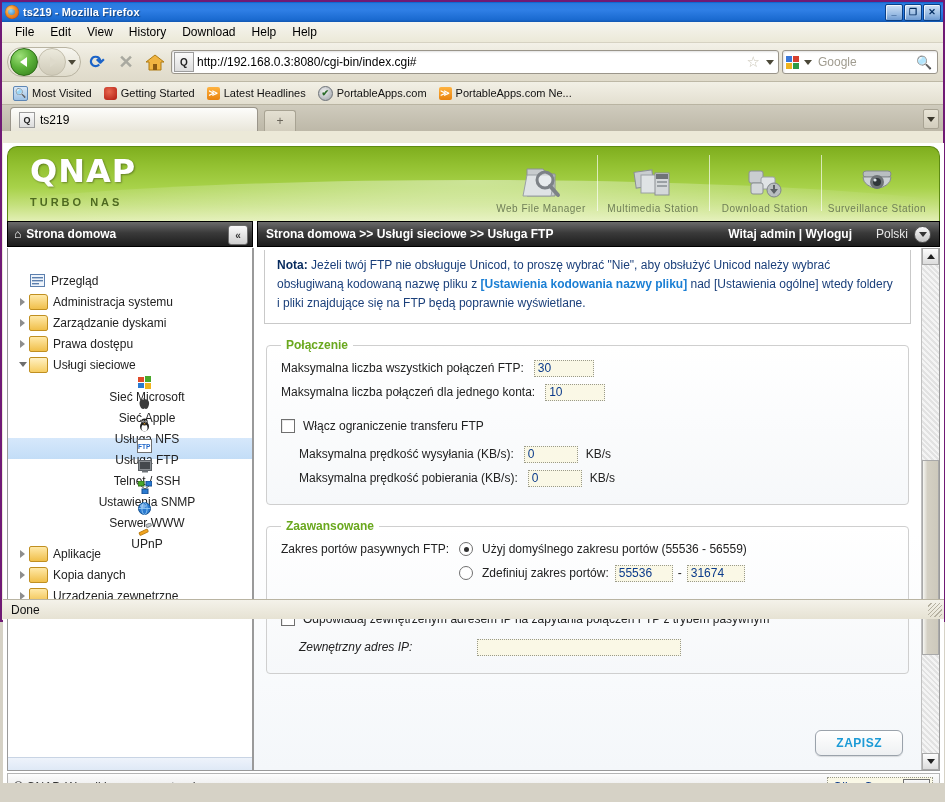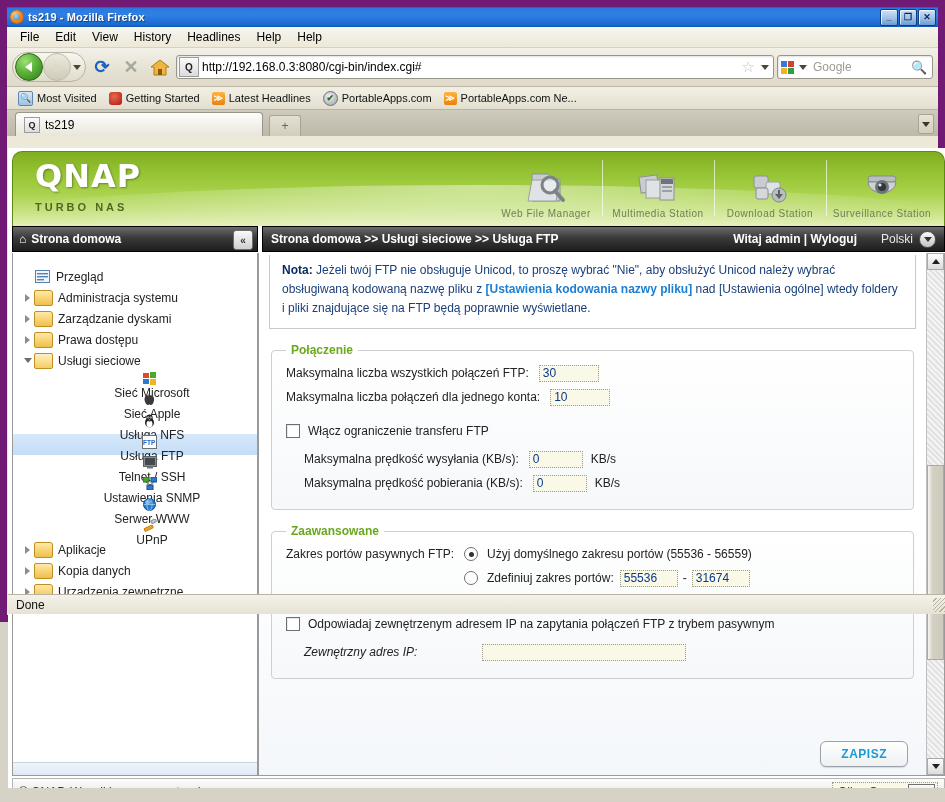--- a/index.html
+++ b/index.html
@@ -4,21 +4,21 @@
 <style>
   html,body{margin:0;padding:0;}
   body{
     width:945px;height:802px;overflow:hidden;
     font-family:"Liberation Sans", sans-serif;
     font-size:12px;
     background:#d6d2c6;
     -webkit-font-smoothing:none;
   }
   .app{position:relative;width:945px;height:622px;box-sizing:border-box;
-       border:7px solid #701a75;background:#ece9d8;}
+       border:2px solid #701a75;background:#ece9d8;}
 
   
   .titlebar{height:20px;background:linear-gradient(to bottom,#0a60c8 0%,#2a7ae0 8%,#2f7fe6 40%,#1a6ad0 88%,#1257b0 100%);
             display:flex;align-items:center;padding:0 2px 0 3px;position:relative;}
   .titlebar .tb-ico{width:14px;height:14px;margin-right:4px;flex:0 0 auto;position:relative;}
   .fox{width:14px;height:14px;border-radius:50%;
        background:radial-gradient(circle at 35% 35%,#ffd37a 0%,#f08a22 45%,#d4541a 100%);
        box-shadow:inset 0 0 1px #7a2d06;}
   .fox:after{content:"";position:absolute;left:3px;top:4px;width:7px;height:6px;border-radius:50% 50% 50% 50%;
        background:radial-gradient(circle at 40% 30%,#9fd8f5,#3a7fb5);}
@@ -135,21 +135,21 @@
   .crumb{font-weight:bold;font-size:12px;flex:1;white-space:nowrap;}
   .welcome{font-weight:bold;font-size:12px;margin-right:24px;white-space:nowrap;}
   .lang{font-size:12px;margin-right:6px;color:#e8e8e8;}
   .langcar{width:15px;height:15px;border-radius:50%;background:linear-gradient(to bottom,#fafafa,#c4c4c4);
      border:1px solid #555;display:flex;align-items:center;justify-content:center;}
   .langcar:after{content:"";border-left:4px solid transparent;border-right:4px solid transparent;border-top:5px solid #333;}
 
   .body{display:flex;margin:1px 4px 0 4px;height:523px;}
   .sidebar{width:246px;background:#fff;border:1px solid #9a9a9a;border-top:none;box-sizing:border-box;
      overflow:hidden;display:flex;flex-direction:column;}
-  .tree{flex:1;padding:13px 0 0 0;overflow:hidden;}
+  .tree{flex:1;padding:22px 0 0 0;overflow:hidden;}
   .tnode{display:flex;align-items:center;height:21px;padding-left:8px;font-size:12px;color:#222;white-space:nowrap;}
   .tnode.sel{background:linear-gradient(to bottom,#d6e8fb,#c3ddf7);}
   .twist{width:13px;flex:0 0 auto;display:flex;align-items:center;justify-content:center;}
   .twist.closed:after{content:"";border-top:4px solid transparent;border-bottom:4px solid transparent;
      border-left:5px solid #8d8d8d;}
   .twist.open:after{content:"";border-left:4px solid transparent;border-right:4px solid transparent;
      border-top:5px solid #6d6d6d;}
   .ticon{width:17px;height:14px;flex:0 0 auto;margin-right:5px;}
   .fld{background:linear-gradient(to bottom,#ffe9a8,#f0bf4a);border:1px solid #c08f20;border-radius:2px 3px 2px 2px;}
   .fld-open{background:linear-gradient(to bottom,#fff1c4,#f6cd62);border:1px solid #c08f20;border-radius:2px;}
@@ -176,21 +176,21 @@
   .inp{background:#faf8e6;border:1px dotted #9a9a8a;height:15px;line-height:15px;font-size:12px;
      color:#0a3a8a;padding:0 3px;box-sizing:content-box;}
   .unit{margin-left:8px;color:#222;}
   .cbx{width:12px;height:12px;background:#fff;border:1px solid #6f6f6f;box-shadow:inset 1px 1px 0 #e9e9e9;
      flex:0 0 auto;margin-right:8px;}
   .rdo{width:12px;height:12px;border-radius:50%;background:#fff;border:1px solid #6f6f6f;flex:0 0 auto;
      margin-right:9px;display:flex;align-items:center;justify-content:center;}
   .rdo.on:after{content:"";width:5px;height:5px;border-radius:50%;background:#303030;}
   .indent1{padding-left:18px;}
 
-  .savewrap{position:absolute;right:18px;bottom:8px;}
+  .savewrap{position:absolute;right:18px;bottom:14px;}
   .savebtn{background:linear-gradient(to bottom,#ffffff,#eef0f2);border:1px solid #9aa2ab;border-radius:6px;
      padding:5px 20px;color:#1b9ad6;font-weight:bold;font-size:12px;letter-spacing:.5px;
      box-shadow:0 1px 1px rgba(0,0,0,.12);}
 
   .vscroll{width:17px;background:#f0f0f0;border-left:1px solid #bfbfbf;display:flex;flex-direction:column;}
   .sbtn{height:17px;background:linear-gradient(to bottom,#fdfdfd,#dcdcdc);border:1px solid #a9a9a9;
      box-sizing:border-box;display:flex;align-items:center;justify-content:center;}
   .sbtn.up:after{content:"";border-left:4px solid transparent;border-right:4px solid transparent;border-bottom:5px solid #202020;}
   .sbtn.dn:after{content:"";border-left:4px solid transparent;border-right:4px solid transparent;border-top:5px solid #202020;}
   .strack{flex:1;background:repeating-linear-gradient(45deg,#f4f4f4 0 2px,#e2e2e2 2px 4px);position:relative;}
@@ -229,21 +229,21 @@
       <div class="winbtn">❐</div>
       <div class="winbtn">✕</div>
     </div>
   </div>
 
   <div class="menubar">
     <span>File</span>
     <span>Edit</span>
     <span>View</span>
     <span>History</span>
-    <span>Headlines</span>
+    <span>Download</span>
     <span>Help</span>
     <span>Help</span>
   </div>
 
   <div class="navbar">
     <div class="navgrp">
       <div class="backbtn"></div>
       <div class="fwdbtn"></div>
       <div class="dropcar"></div>
     </div>

